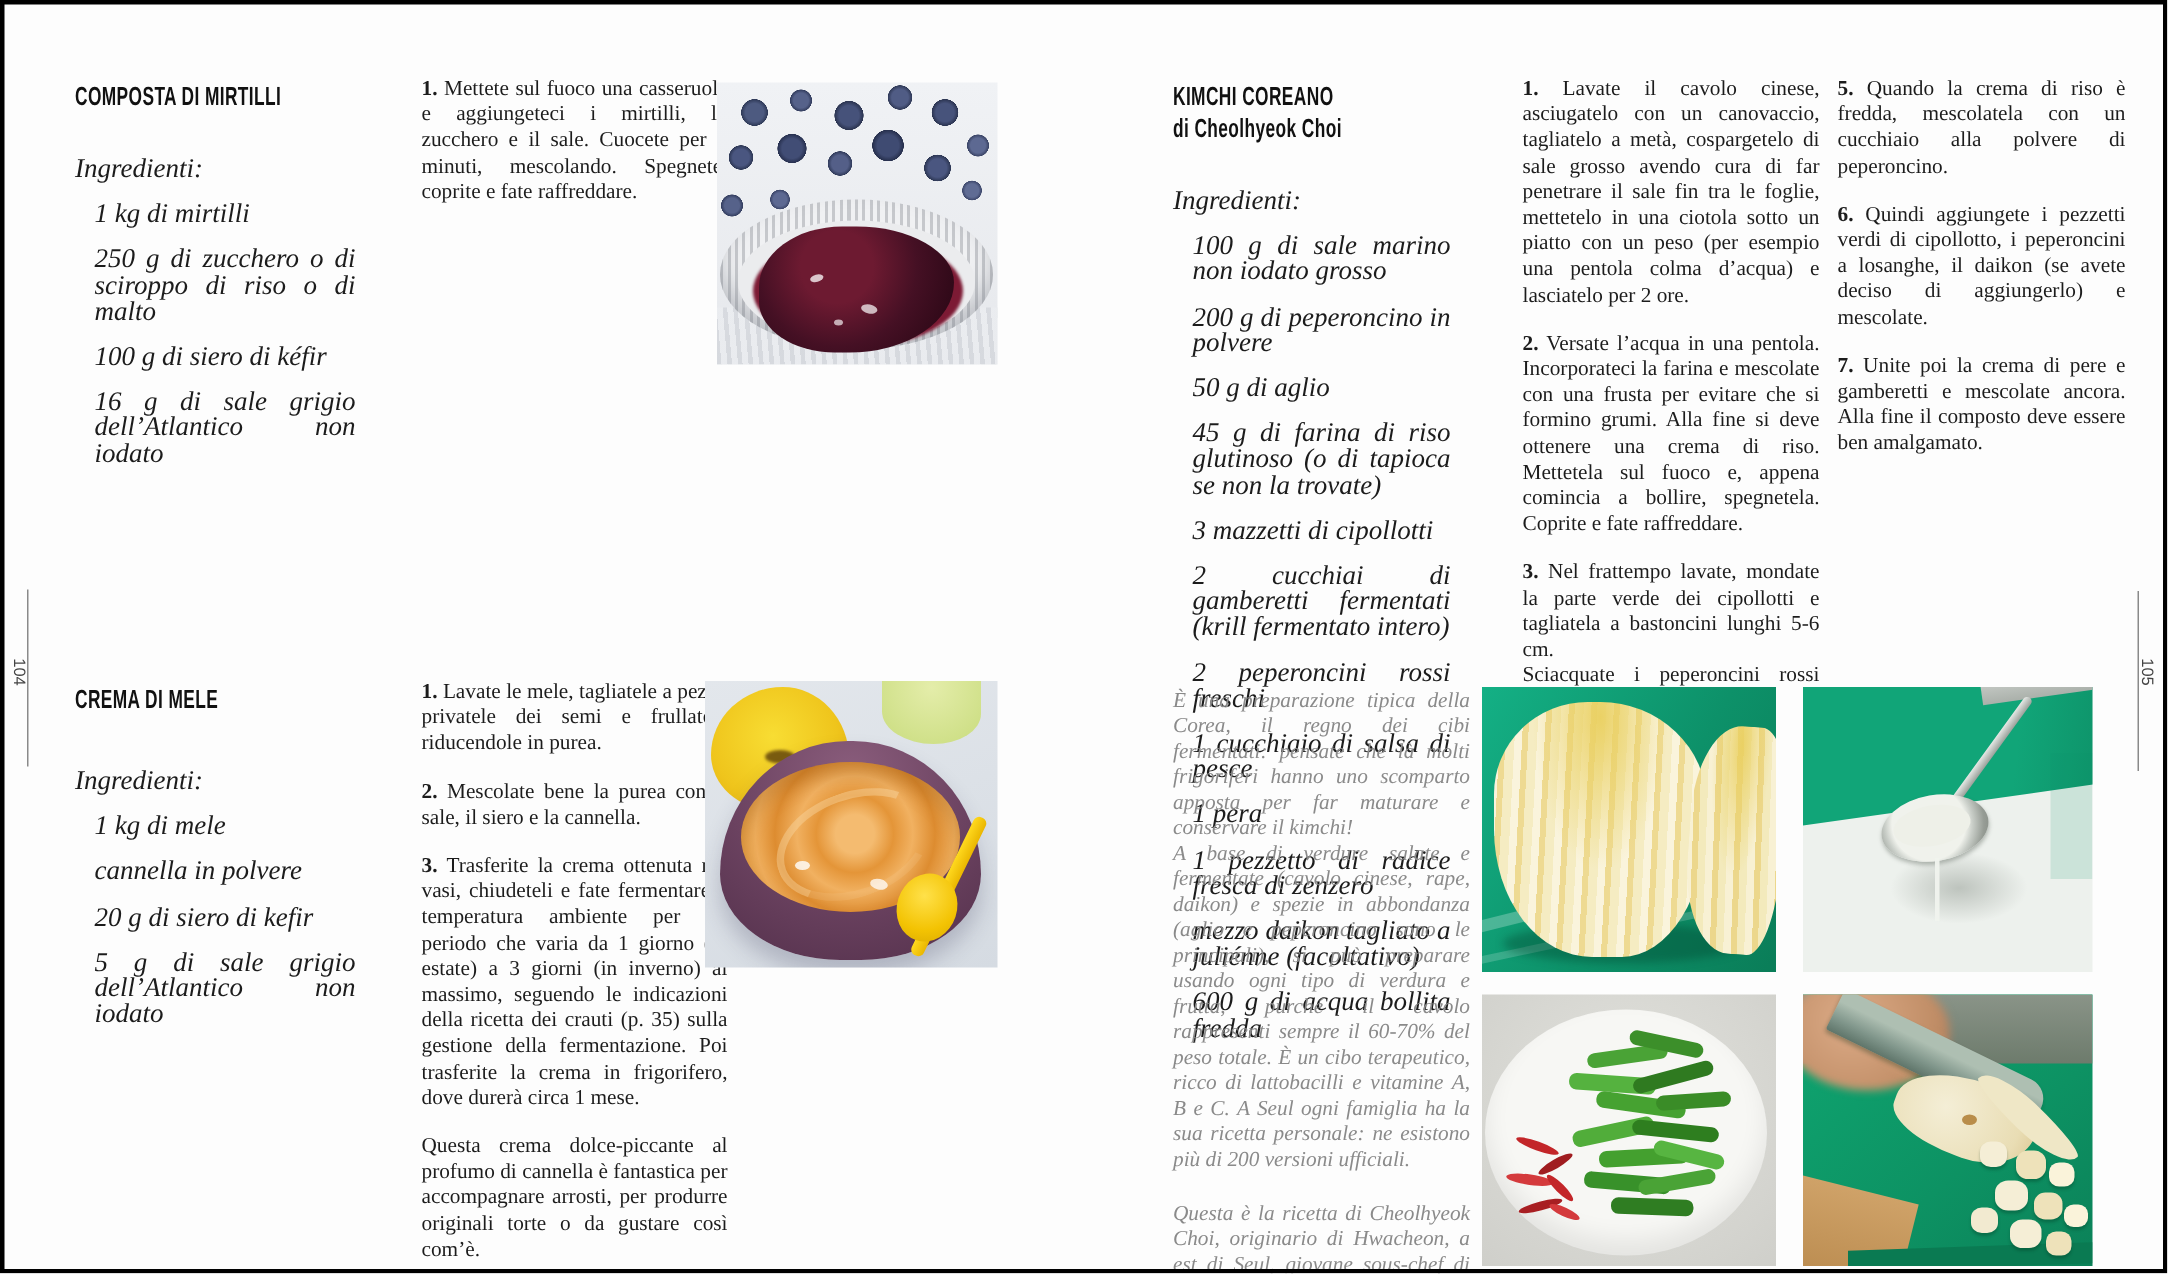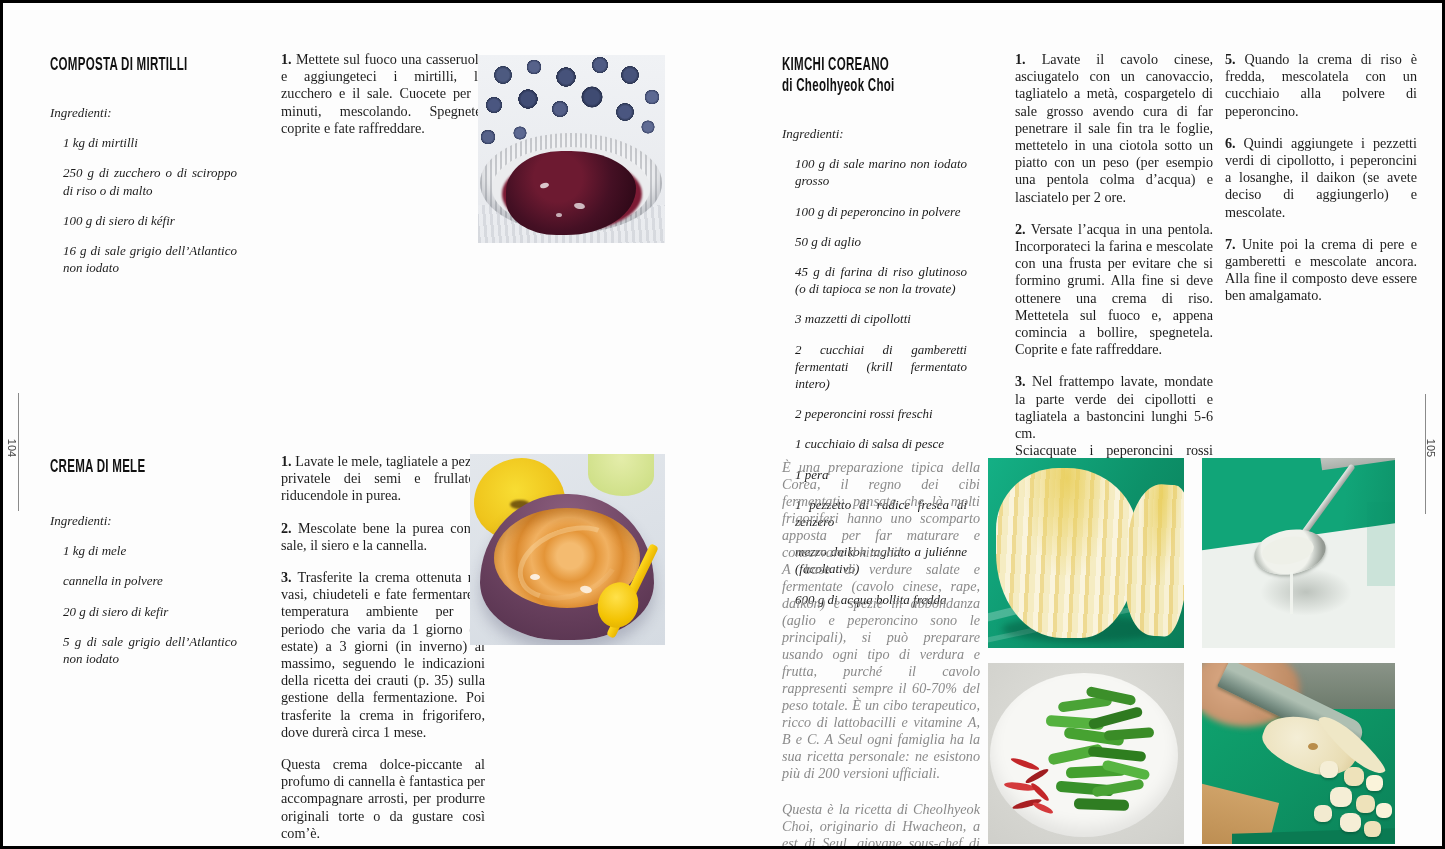--- a/index.html
+++ b/index.html
@@ -3,21 +3,21 @@
 <meta charset="utf-8">
 <style>
   html,body{margin:0;padding:0;background:#fff;}
   .sheet{position:relative;width:1445px;height:849px;background:#fdfdfd;overflow:hidden;
          font-family:"Liberation Serif",serif;color:#1c1c1c;}
   .frame{position:absolute;inset:0;border:3px solid #000;pointer-events:none;z-index:50;}
   .abs{position:absolute;}
   .rtitle{font-family:"Liberation Sans",sans-serif;font-weight:700;font-size:17.5px;
           line-height:21px;letter-spacing:.4px;color:#111;transform:scaleX(.66);
           transform-origin:0 0;white-space:pre-line;}
-  .ing-col{font-style:italic;font-size:13px;line-height:17.2px;text-align:justify;}
+  .ing-col{font-style:italic;font-size:18px;line-height:17.2px;text-align:justify;}
   .ing-label{font-weight:400;}
   .ing{margin:13px;}
   .steps-col{font-size:14.2px;line-height:17.2px;text-align:justify;margin-left:23px;}
   .step{margin:0 0 15px;white-space:pre-line;}
   .step b{font-weight:700;}
   .note{margin:2px 0 0;text-align:justify;}
   .comm-col{font-style:italic;font-size:14.2px;line-height:17px;text-align:justify;color:#8a8a8a;}
   .comm-p{margin:0 0 19px;white-space:pre-line;}
   .pagenum{font-family:"Liberation Sans",sans-serif;font-size:11px;color:#444;
            width:24px;text-align:center;}
@@ -109,21 +109,21 @@
   <div class="abs mrule" style="left:18px;top:393px;height:118px;"></div>
   <div class="abs pagenum" style="left:0px;top:442px;transform:rotate(90deg);">104</div>
 
   <div class="abs rtitle" style="left:782px;top:54px;">KIMCHI COREANO
 di Cheolhyeok Choi</div>
 
   <div class="abs ing-col" style="left:782px;top:125px;width:198px;">
     <div class="ing-label">Ingredienti:</div>
     <div>
         <div class="ing">100 g di sale marino non iodato grosso</div>
-        <div class="ing">100 g di peperoncino in polvere</div>
+        <div class="ing">200 g di peperoncino in polvere</div>
         <div class="ing">50 g di aglio</div>
         <div class="ing">45 g di farina di riso glutinoso (o di tapioca se non la trovate)</div>
         <div class="ing">3 mazzetti di cipollotti</div>
         <div class="ing">2 cucchiai di gamberetti fermentati (krill fermentato intero)</div>
         <div class="ing">2 peperoncini rossi freschi</div>
         <div class="ing">1 cucchiaio di salsa di pesce</div>
         <div class="ing">1 pera</div>
         <div class="ing">1 pezzetto di radice fresca di zenzero</div>
         <div class="ing">mezzo daikon tagliato a juliénne (facoltativo)</div>
         <div class="ing">600 g di acqua bollita fredda</div>

